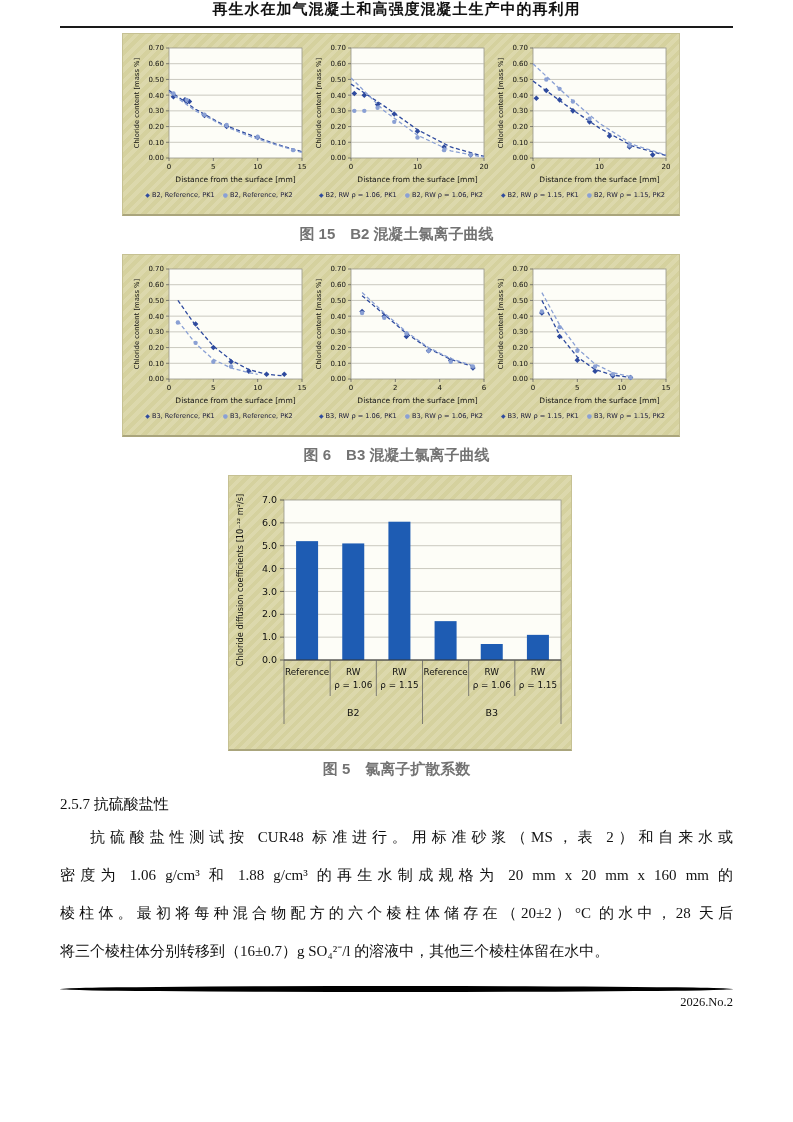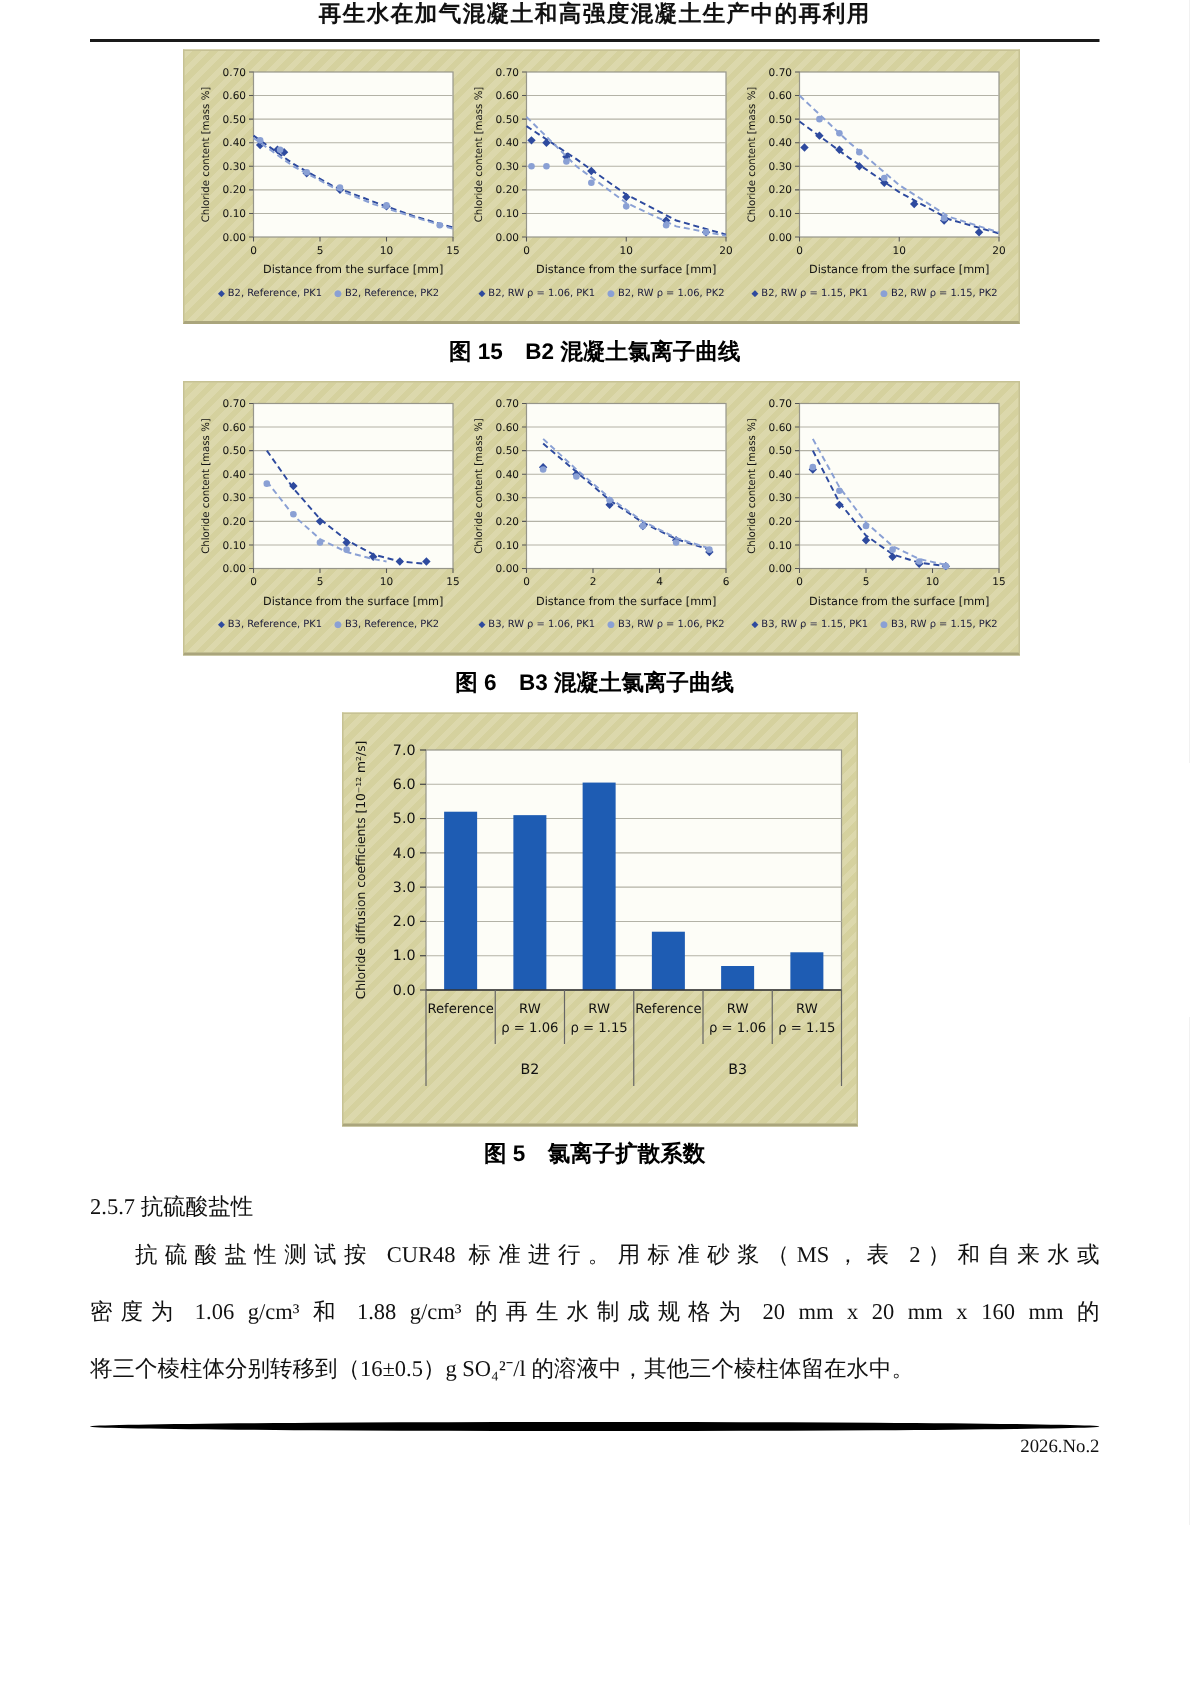--- a/index.html
+++ b/index.html
@@ -11,21 +11,21 @@
              background-image:repeating-linear-gradient(135deg,#dcd8ac 0 4px,#d5d19e 4px 8px);
              border:1px solid #c6c193;border-bottom:2px solid #aaa57c;box-sizing:border-box;}
   .panel-wide{width:558px;margin-left:122px;height:183px;}
   .chart-row{display:flex;justify-content:space-between;padding:8px 8px 0 8px;}
   .chart-block{width:176px;}
   .chart-block svg{display:block;}
   .chart-legend{display:flex;justify-content:center;gap:8px;margin-top:3px;
                 font-family:"DejaVu Sans",sans-serif;font-size:6.6px;color:#1a1a3a;white-space:nowrap;}
   .lg-marker{font-size:6px;margin-right:2px;}
   .fig-caption{text-align:center;font-family:"Liberation Sans",sans-serif;font-weight:bold;
-               font-size:15px;margin-top:9px;color:#000000;}
+               font-size:15px;margin-top:9px;color:#737373;}
   .panel-bar{width:344px;margin-left:228px;height:276px;margin-top:10px;padding-top:12px;}
   .panel-bar svg{display:block;margin:0 auto;}
   #fig15-panel{margin-top:5px;}
   #fig16-panel{margin-top:10px;}
   .section-heading{margin:16px 60px 4px 60px;font-size:15px;}
   .para{margin:2px 60px 0 60px;font-size:15px;}
   .para-line{height:38px;line-height:38px;text-align:justify;text-align-last:justify;white-space:nowrap;}
   .para-line.first{text-indent:2em;}
   .para-line.last{text-align-last:left;}
   .footer-rule{margin:16px 60px 0 60px;height:6px;background:#000;
@@ -436,20 +436,21 @@
         <text x="261.75" y="228" text-anchor="middle" font-size="9.5" fill="#111" font-family="DejaVu Sans, sans-serif">B3</text>
         <line x1="331" y1="208" x2="331" y2="236" stroke="#666" stroke-width="0.8"></line>
       </svg>
     </div>
   <div class="fig-caption">图 5　氯离子扩散系数</div>
 
   <div class="section-heading">2.5.7 抗硫酸盐性</div>
   <div class="para">
     <div class="para-line first">抗硫酸盐性测试按 CUR48 标准进行。用标准砂浆（MS，表 2）和自来水或</div>
     <div class="para-line">密度为 1.06 g/cm³ 和 1.88 g/cm³ 的再生水制成规格为 20 mm x 20 mm x 160 mm 的</div>
-    <div class="para-line last">将三个棱柱体分别转移到（16±0.5）g SO₄²⁻/l 的溶液中，其他三个棱柱体留在水中。</div>
+    <div class="para-line">棱柱体。最初将每种混合物配方的六个棱柱体储存在（20±2）°C 的水中，28 天后</div>
+    <div class="para-line last">将三个棱柱体分别转移到（16±0.7）g SO₄²⁻/l 的溶液中，其他三个棱柱体留在水中。</div>
   </div>
 
   <div class="footer-rule"></div>
   <div class="footer-row">
     <span class="footer-issue">2026.No.2</span>
   </div>
 </div>
 
 </body></html>

